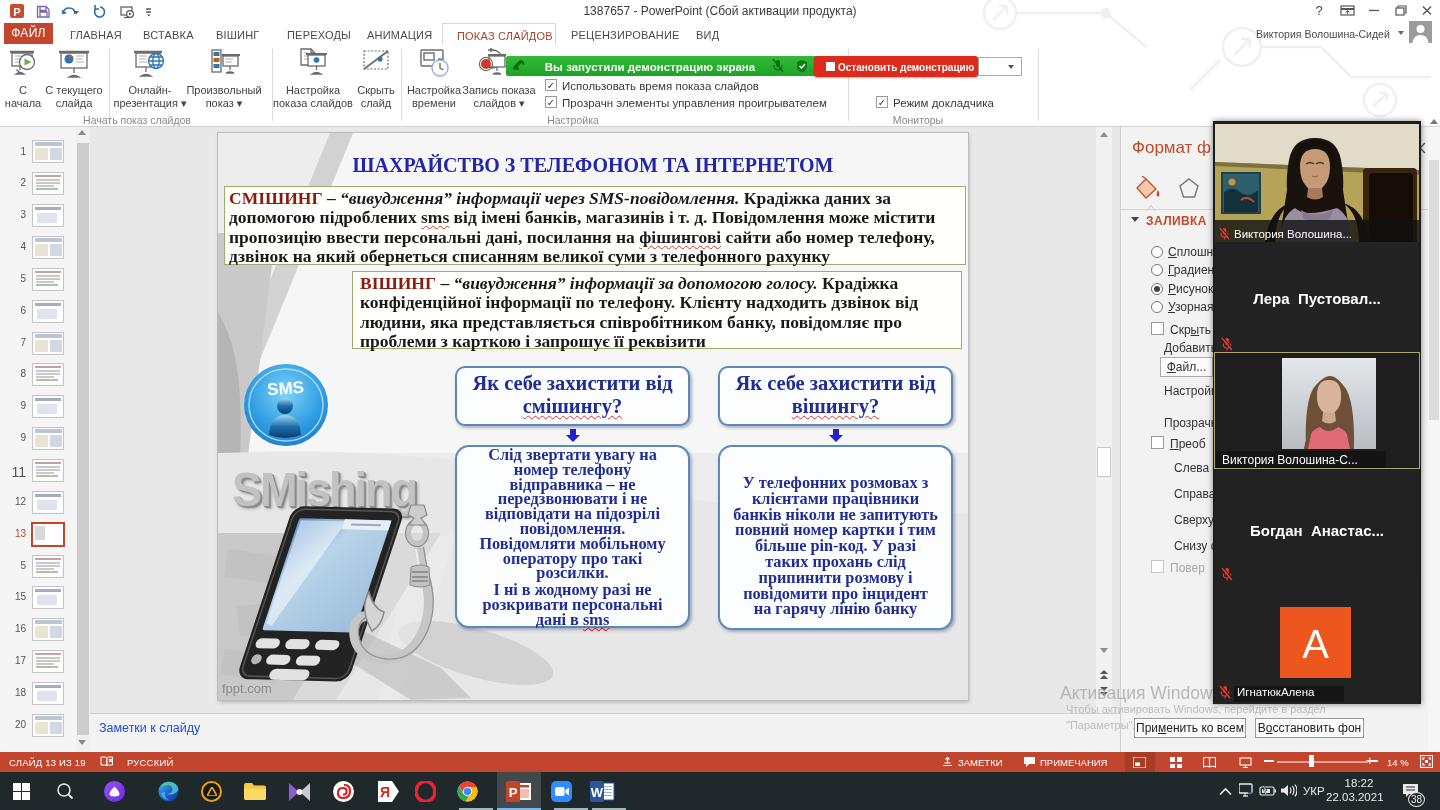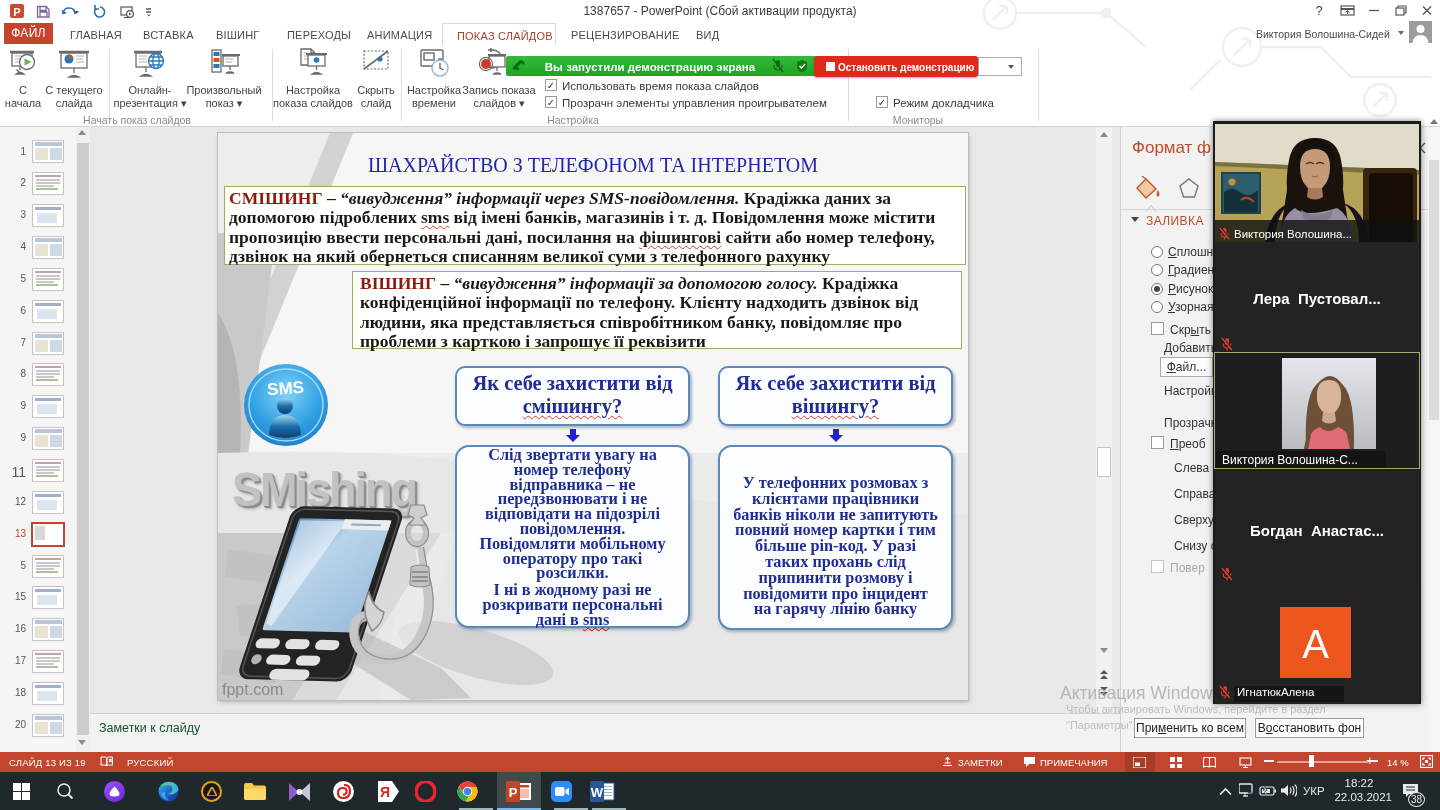--- a/index.html
+++ b/index.html
@@ -365,21 +365,21 @@
 <g fill="#bdbdbd" opacity=".55">
         <rect x="8" y="420" width="58" height="28" transform="rotate(8 37 434)"></rect>
         <rect x="20" y="470" width="62" height="30" transform="rotate(-6 51 485)"></rect>
         <rect x="4" y="520" width="56" height="26" transform="rotate(10 32 533)"></rect>
         <rect x="80" y="440" width="60" height="28" transform="rotate(-12 110 454)"></rect>
       </g>
 <path d="M175 400 h48 L118 567 H75 z" fill="#dadada"></path>
 <ellipse cx="258" cy="520" rx="80" ry="24" fill="#bdbdbd" opacity=".5" transform="rotate(16 258 520)"></ellipse>
 <path d="M223 400 L180 470 l-20 97 h20 l60 -167 z" fill="#ededed" opacity=".6"></path>
 </svg>
-    <div style="position:absolute;left:0px;top:21px;width:750px;text-align:center;font-family:'Liberation Serif',serif;font-weight:normal;font-size:20px;color:#2227a8">ШАХРАЙСТВО З ТЕЛЕФОНОМ ТА ІНТЕРНЕТОМ</div>
+    <div style="position:absolute;left:0px;top:21px;width:750px;text-align:center;font-family:'Liberation Serif',serif;font-weight:bold;font-size:20px;color:#2227a8">ШАХРАЙСТВО З ТЕЛЕФОНОМ ТА ІНТЕРНЕТОМ</div>
     <div style="position:absolute;left:6px;top:53px;width:742px;height:79px;background:#fffffb;border:1.5px solid #9aad6a"></div>
     <div style="position:absolute;left:11px;top:56px;width:734px;font-family:'Liberation Serif',serif;font-weight:bold;font-size:17.5px;line-height:19.3px;color:#191919;white-space:nowrap">
 <span style="color:#8b1a10">СМІШИНГ</span> – <i>“вивудження” інформації через SMS-повідомлення.</i> Крадіжка даних за<br>допомогою підроблених <span class="wv">sms</span> від імені банків, магазинів і т. д. Повідомлення може містити<br>пропозицію ввести персональні дані, посилання на <span class="wv">фішингові</span> сайти або номер телефону,<br>дзвінок на який обернеться списанням великої суми з телефонного рахунку</div>
     <div style="position:absolute;left:134px;top:138px;width:610px;height:78px;background:#fffffb;border:1.5px solid #9aad6a"></div>
     <div style="position:absolute;left:142px;top:141px;width:600px;font-family:'Liberation Serif',serif;font-weight:bold;font-size:17.5px;line-height:19.3px;color:#191919;white-space:nowrap">
 <span style="color:#8b1a10">ВІШИНГ</span> – <i>“вивудження” інформації за допомогою голосу.</i> Крадіжка<br>конфіденційної інформації по телефону. Клієнту надходить дзвінок від<br>людини, яка представляється співробітником банку, повідомляє про<br>проблеми з карткою і запрошує її реквізити</div>
     <svg style="position:absolute;left:24px;top:230px" width="88" height="85" viewBox="0 0 88 85">
 <defs>
         <radialGradient id="smsg" cx=".5" cy=".35" r=".8">
           <stop offset="0" stop-color="#7fd4f8"></stop>
@@ -445,42 +445,42 @@
 <path d="M193 74 q3 20 7 34 q7 28 -4 52 q-13 28 -40 26 q-26 -3 -28 -25 q-1 -16 14 -19" fill="none" stroke="#c6c6c6" stroke-width="9.5"></path>
 <path d="M193 74 q3 20 7 34 q7 28 -4 52 q-13 28 -40 26 q-26 -3 -28 -25 q-1 -16 14 -19" fill="none" stroke="#8d8d8d" stroke-width="1.3" transform="translate(4.5,0)" opacity=".9"></path>
 <path d="M190 76 q2 16 6 32" stroke="#e9e9e9" stroke-width="2.5" fill="none"></path>
 <path d="M146 158 q-13 -22 -3 -39 q4 16 15 20 q-2 13 -12 19 z" fill="#d4d4d4" stroke="#8a8a8a" stroke-width="1.5"></path>
 <ellipse cx="191" cy="60" rx="9" ry="11" fill="none" stroke="#c2c2c2" stroke-width="6"></ellipse>
 <ellipse cx="191" cy="60" rx="11.5" ry="13.5" fill="none" stroke="#8d8d8d" stroke-width="1.1"></ellipse>
 <path d="M185 32 h13 l3 10 l-6 3 l5 7 h-17 l5 -7 l-6 -3 z" fill="#cdcdcd" stroke="#8a8a8a" stroke-width="1.2"></path>
 <path d="M185 94 q9 -4 18 0 l1 18 q-10 4 -20 0 z" fill="#c2c2c2" stroke="#8a8a8a" stroke-width="1"></path>
 <path d="M186 99 h16 M186 104 h16 M186 108 h16" stroke="#818181" stroke-width="1.7"></path>
 </svg>
-    <div style="position:absolute;left:4px;top:548px;font-size:16px;color:#8a8a8a">fppt.com</div>
+    <div style="position:absolute;left:4px;top:548px;font-size:13px;color:#8a8a8a">fppt.com</div>
   </div>
 <style>.wv{text-decoration:underline;text-decoration-style:wavy;text-decoration-color:#d03a2c;text-decoration-thickness:1px;text-underline-offset:2px}</style>
 <div class="a" style="left:90px;top:713px;width:1030px;height:39px;background:#f2f2f2;border-top:1px solid #cfcfcf"></div>
-<div class="a" style="left:99px;top:721px;font-size:12.5px;color:#14532d">Заметки к слайду</div>
+<div class="a" style="left:99px;top:721px;font-size:12.5px;color:#1d4ed8">Заметки к слайду</div>
 <div class="a" style="left:1120px;top:127px;width:320px;height:625px;background:#f2f2f2;border-left:1px solid #cfcfcf"></div>
 <div class="a" style="left:1132px;top:138px;font-size:17px;color:#bf4b28">Формат ф</div>
 <svg class="a" style="left:1414px;top:142px" width="12" height="12" viewBox="0 0 12 12">
     <path d="M1 1 l10 10 M11 1 l-10 10" stroke="#555" stroke-width="1.3"></path>
   </svg>
 <svg class="a" style="left:1134px;top:176px" width="90" height="26" viewBox="0 0 90 26">
 <g>
       <path d="M3 12 l9 -9 l10 10 l-10 9 z" fill="#f3c9a8" stroke="#c0552b" stroke-width="1.3"></path>
       <path d="M12 3 l-4 -3" stroke="#c0552b" stroke-width="1.3"></path>
       <path d="M24 14 q3 5 0 7 q-3 -2 0 -7" fill="#c0552b"></path>
     </g>
 <path d="M55 3 l9 7 l-3.5 11 h-11 L46 10 z" fill="none" stroke="#777" stroke-width="1.4"></path>
 </svg>
 <div class="a" style="left:1146px;top:206px;width:0px;height:0px;border-left:5px solid transparent;border-right:5px solid transparent;border-bottom:6px solid #f2f2f2;filter:drop-shadow(0 -1px 0 #bbb)"></div>
 <div class="a" style="left:1120px;top:209px;width:320px;height:1px;background:#d5d5d5"></div>
 <div class="a" style="left:1131px;top:217px;width:0px;height:0px;border-left:4px solid transparent;border-right:4px solid transparent;border-top:5px solid #444"></div>
-<div class="a" style="left:1146px;top:214px;font-size:12px;font-weight:normal;color:#bf4b28;letter-spacing:.4px">ЗАЛИВКА</div>
+<div class="a" style="left:1146px;top:214px;font-size:12px;font-weight:bold;color:#bf4b28;letter-spacing:.4px">ЗАЛИВКА</div>
 <div class="a" style="left:1151px;top:245.5px;width:12px;height:12px;border:1px solid #777;border-radius:50%;background:#fff"></div>
 <div class="a" style="left:1168px;top:244.5px;font-size:12px;color:#333"><u>С</u>плошна</div>
 <div class="a" style="left:1151px;top:264px;width:12px;height:12px;border:1px solid #777;border-radius:50%;background:#fff"></div>
 <div class="a" style="left:1168px;top:263px;font-size:12px;color:#333"><u>Г</u>радиент</div>
 <div class="a" style="left:1151px;top:282.5px;width:12px;height:12px;border:1px solid #777;border-radius:50%;background:#fff"></div>
 <div class="a" style="left:1154px;top:285.5px;width:6px;height:6px;border-radius:50%;background:#444"></div>
 <div class="a" style="left:1168px;top:281.5px;font-size:12px;color:#333"><u>Р</u>исунок</div>
 <div class="a" style="left:1151px;top:301px;width:12px;height:12px;border:1px solid #777;border-radius:50%;background:#fff"></div>
 <div class="a" style="left:1168px;top:300px;font-size:12px;color:#333"><u>У</u>зорная</div>
 <div class="a cb" style="left:1151px;top:322px;width:13px;height:13px"></div>
@@ -663,21 +663,21 @@
     <rect x="3" y="4" width="8" height="4" fill="#eaeaea"></rect>
     <path d="M4 1 l3 4 h-2 l2 4" stroke="#1f282a" stroke-width="1.6" fill="none"></path>
     <path d="M4 1 l3 4 h-2 l2 4" stroke="#eaeaea" stroke-width=".9" fill="none"></path>
   </svg>
 <svg class="a" style="left:1281px;top:784px" width="16" height="13" viewBox="0 0 16 13">
     <path d="M0 4.5 h3 L7 1 v11 L3 8.5 H0 z" fill="#eaeaea"></path>
     <path d="M9 3.5 q2 3 0 6 M11.5 2 q3 4.5 0 9 M14 0.5 q4 6 0 12" stroke="#eaeaea" stroke-width="1.2" fill="none"></path>
   </svg>
 <div class="a" style="left:1303px;top:785px;font-size:11.5px;color:#eaeaea">УКР</div>
 <div class="a" style="left:1329px;top:777px;width:60px;font-size:11.5px;color:#eaeaea;text-align:center">18:22</div>
-<div class="a" style="left:1326px;top:791px;width:66px;font-size:11.5px;color:#eaeaea;text-align:right">22.03.2021</div>
+<div class="a" style="left:1326px;top:791px;width:66px;font-size:11.5px;color:#eaeaea;text-align:left">22.03.2021</div>
 <svg class="a" style="left:1402px;top:783px" width="17" height="14" viewBox="0 0 17 14">
     <path d="M1 1 h15 v10 h-9 l-3 3 v-3 h-3 z" fill="#eaeaea"></path>
     <path d="M4 4 h9 M4 7 h9" stroke="#1f282a" stroke-width="1.2"></path>
   </svg>
 <div class="a" style="left:1408px;top:792px;width:17px;height:15px;border-radius:50%;border:1px solid #eaeaea;background:#1f282a;font-size:10px;color:#eaeaea;text-align:center;line-height:14px">38</div>
 <div class="a" style="left:1213px;top:121px;width:208px;height:583px;background:#1c1c1c;box-shadow:0 0 6px rgba(0,0,0,.5)"></div>
 <svg class="a" style="left:1215px;top:124px" width="204" height="118" viewBox="0 0 204 118">
 <rect width="204" height="118" fill="#b5a458"></rect>
 <path d="M0 0 h204 v46 L0 38 z" fill="#e0dcc9"></path>
 <path d="M0 38 L204 46 l0 5 L0 42 z" fill="#7e7040"></path>

